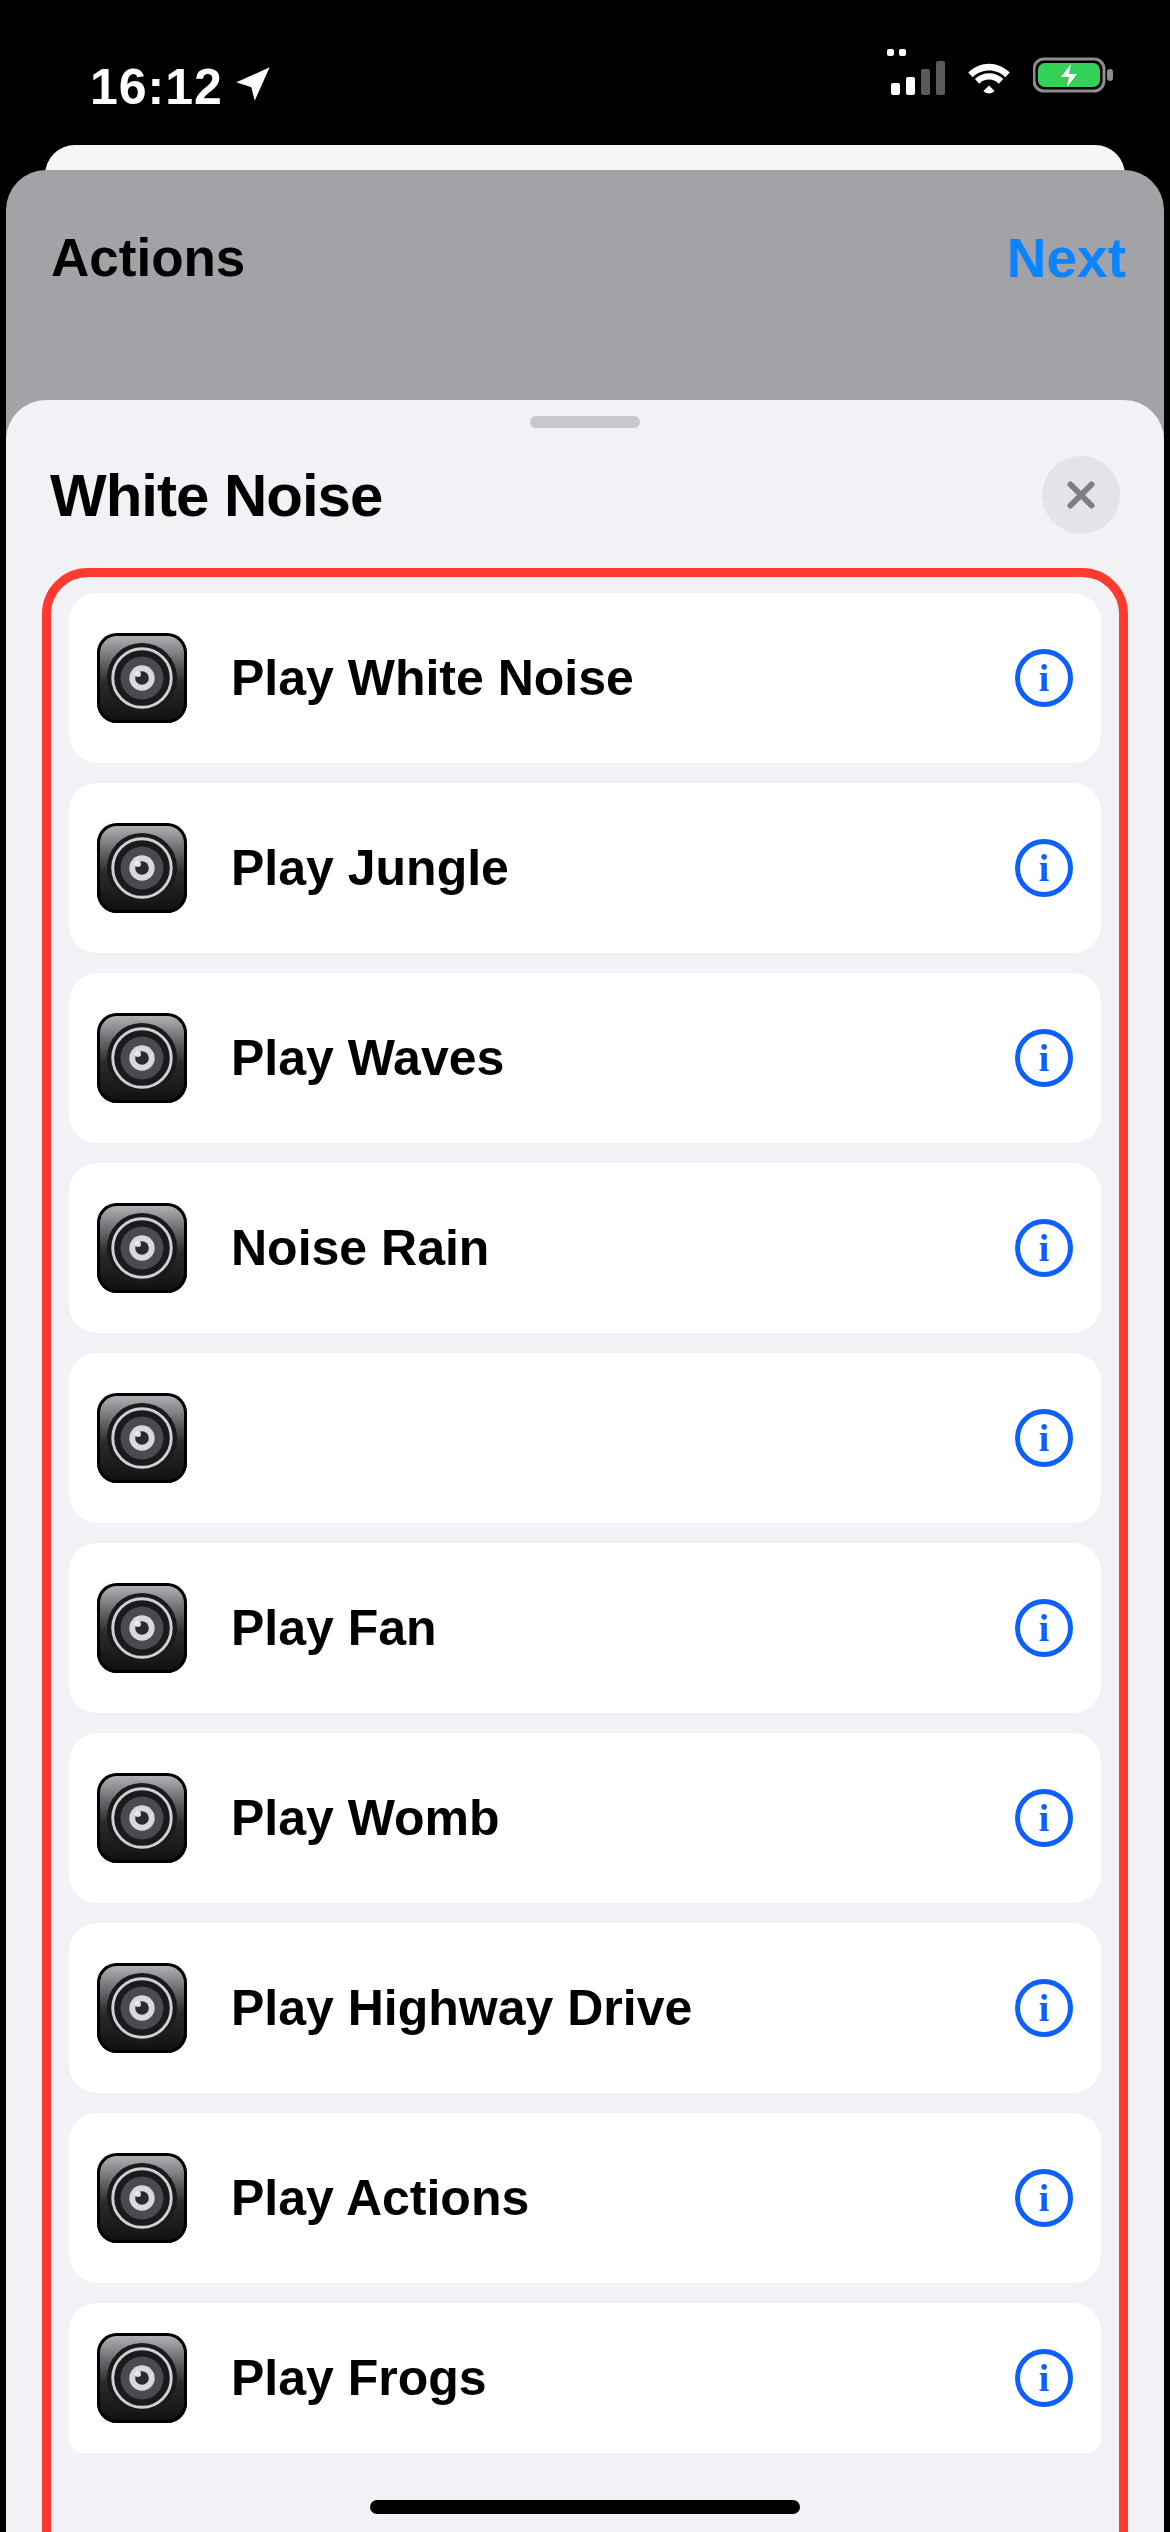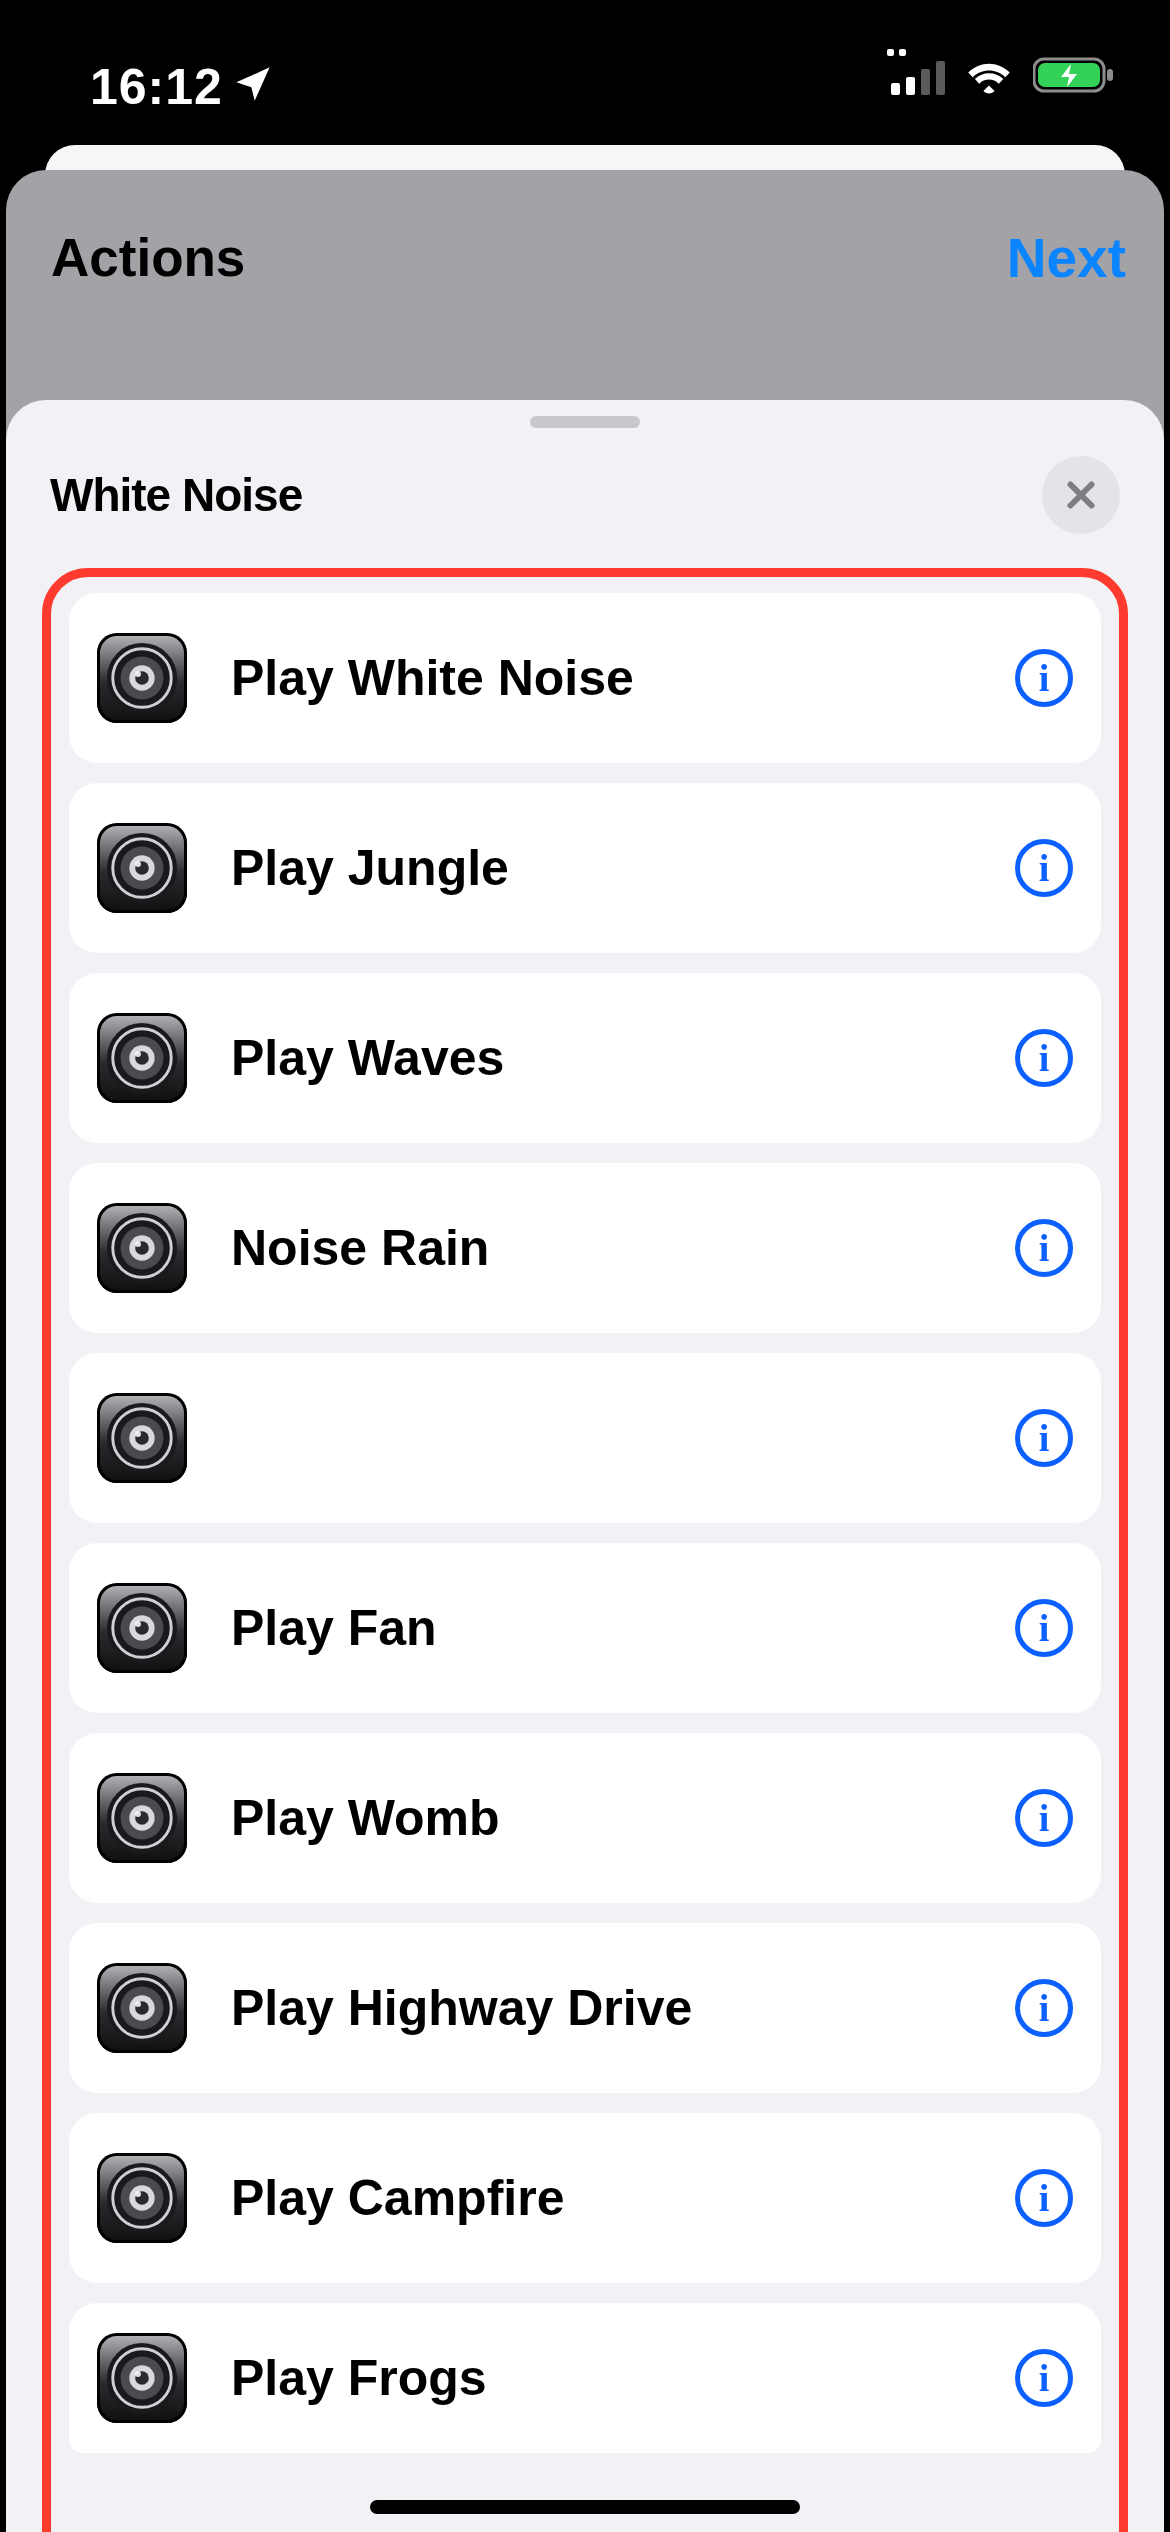--- a/index.html
+++ b/index.html
@@ -23,21 +23,21 @@
     .nav-sheet { position:absolute; top:170px; left:6px; right:6px; bottom:0; background:#a2a2a7; border-radius:40px 40px 0 0; padding-top:30px; }
     .nav-bar { display:flex; align-items:center; gap:10px; padding:0 30px; height:115px; }
     .nav-back { display:flex; align-items:center; gap:6px; color:#0b60ff; font-size:55px; font-weight:400; }
     .nav-title { color:#000; font-size:53px; font-weight:700; margin-left:15px; }
     .nav-next { margin-left:auto; color:#0b84ff; font-size:55px; font-weight:600; margin-right:8px; }
 
     
     .front-sheet { position:absolute; top:400px; left:6px; right:6px; bottom:0; background:#f2f2f6; border-radius:40px 40px 0 0; overflow:hidden; }
     .grabber { width:110px; height:12px; background:#c8c8cc; border-radius:10px; margin:16px auto 0; }
     .sheet-header { display:flex; align-items:center; padding:28px 44px 30px 44px; }
-    .sheet-title { font-size:46px; font-weight:800; color:#000; letter-spacing:-1px; }
+    .sheet-title { font-size:60px; font-weight:800; color:#000; letter-spacing:-1px; }
     .close-btn { margin-left:auto; width:78px; height:78px; border-radius:50%; background:#e4e4e8; display:flex; align-items:center; justify-content:center; }
 
     
     .list-frame { margin:4px 36px 0 36px; border:9px solid #ff3b30; border-radius:46px; padding:16px 18px 16px 18px; height:2032px; }
     .row { background:#fff; border-radius:28px; height:170px; display:flex; align-items:center; padding:0 28px; margin-bottom:20px;gap:16px; }
     .row:last-child{height:150px;margin-bottom:0;border-radius:28px 28px 14px 14px;}
     .row .spk { width:90px; height:90px; border-radius:20px; background:linear-gradient(180deg,#b9b9bd 0%, #2b2b2f 55%, #0f0f11 100%); display:flex; align-items:center; justify-content:center; box-shadow:inset 0 0 0 3px #000; flex:0 0 auto; }
     .row .spk svg { display:block; }
     .row .label { margin-left:28px; font-size:50px; font-weight:700; color:#000; }
     .row .info { margin-left:auto; width:58px; height:58px; border-radius:50%; border:5px solid #0b60ff; color:#0b60ff; display:flex; align-items:center; justify-content:center; font-family:Georgia, "Times New Roman", serif; font-weight:600; font-size:38px; }
@@ -224,21 +224,21 @@
     <div class="spk">
             <svg width="78" height="78" viewBox="0 0 80 80">
   <circle cx="40" cy="40" r="36" fill="#1a1a1c"></circle>
   <circle cx="40" cy="40" r="30" fill="none" stroke="#cfcfd4" stroke-width="3"></circle>
   <circle cx="40" cy="40" r="22" fill="#4a4a50"></circle>
   <circle cx="40" cy="40" r="13" fill="#d8d8dd"></circle>
   <circle cx="40" cy="40" r="7" fill="#2a2a2e"></circle>
   <circle cx="36" cy="36" r="3" fill="#fff" opacity="0.85"></circle>
 </svg>
           </div>
-    <span class="label">Play Campfire</span>
+    <span class="label">Play Actions</span>
     <span class="info">i</span>
         </div>
         <div class="row">
     <div class="spk">
             <svg width="78" height="78" viewBox="0 0 80 80">
   <circle cx="40" cy="40" r="36" fill="#1a1a1c"></circle>
   <circle cx="40" cy="40" r="30" fill="none" stroke="#cfcfd4" stroke-width="3"></circle>
   <circle cx="40" cy="40" r="22" fill="#4a4a50"></circle>
   <circle cx="40" cy="40" r="13" fill="#d8d8dd"></circle>
   <circle cx="40" cy="40" r="7" fill="#2a2a2e"></circle>

